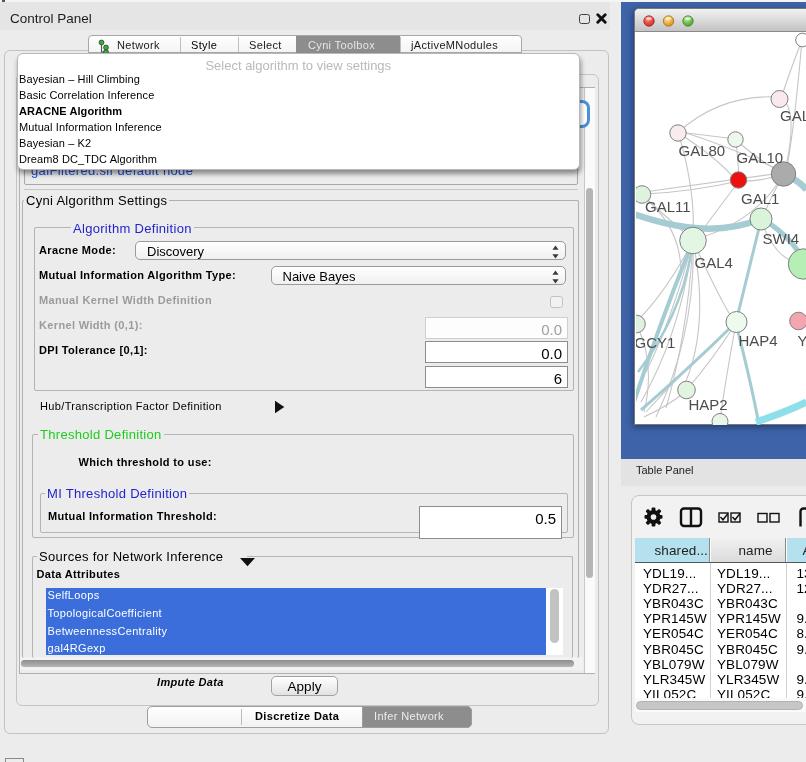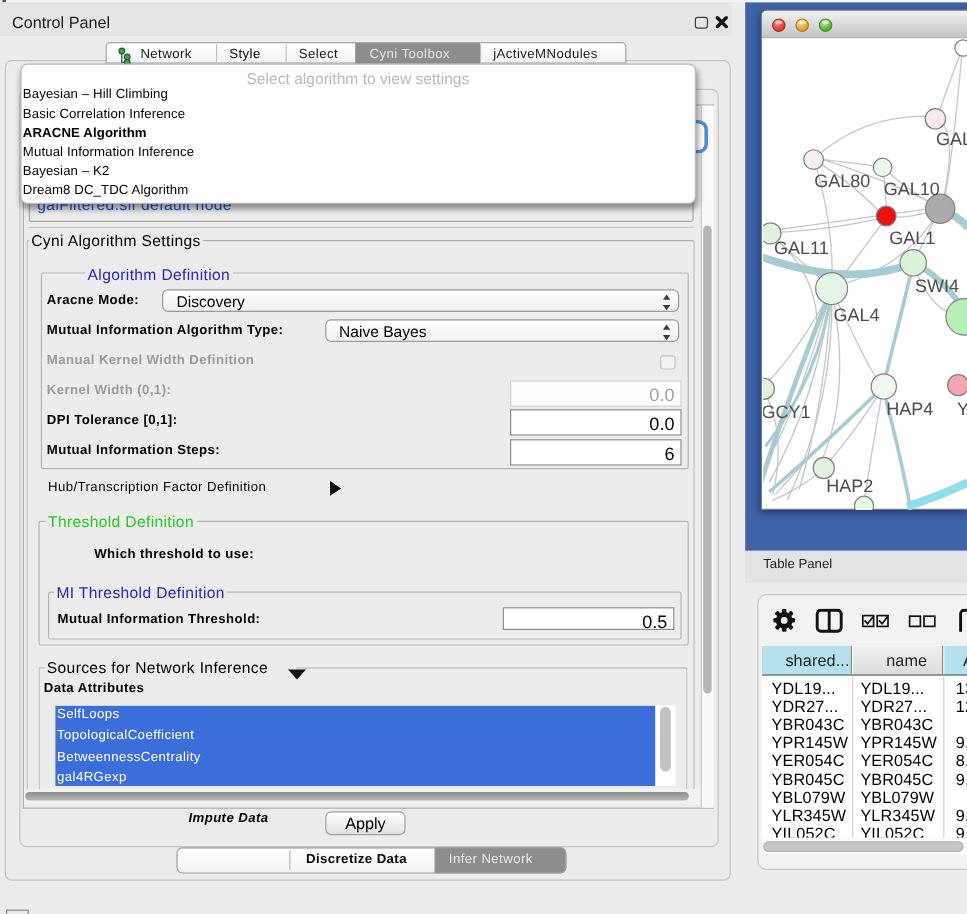--- a/index.html
+++ b/index.html
@@ -100,40 +100,39 @@
   <div class="lbl b" style="left:39px;top:319px;color:#9b9b9b;">Kernel Width (0,1):</div>
   <div class="field" style="left:424.5px;top:316.5px;width:143.5px;height:22px;background:#fdfdfd;border:1px solid #cfcfcf;color:#a0a0a0;">
       <span class="fv">0.0</span>
     </div>
 
   <div class="lbl b" style="left:39px;top:344px;">DPI Tolerance [0,1]:</div>
   <div class="field" style="left:424.5px;top:340.5px;width:143.5px;height:22.5px;">
       <span class="fv">0.0</span>
     </div>
 
-  <div class="lbl b" style="left:39px;top:369px;">Mutual Information Steps:</div>
   <div class="field" style="left:424.5px;top:365.5px;width:143.5px;height:22.5px;">
       <span class="fv">6</span>
     </div>
 
   <div class="lbl" style="left:40px;top:400px;">Hub/Transcription Factor Definition</div>
   <svg class="abs" style="left:273.5px;top:400px;" width="11" height="14" viewBox="0 0 11 14">
       <path d="M1 0.8 L10.3 7 L1 13.2 Z" fill="#111"></path>
     </svg>
 
   <div class="group" style="left:32px;top:433.5px;width:541.5px;height:104px;"></div>
   <div class="gtitle" style="left:38px;top:426.5px;color:#1ecc1e;">Threshold Definition</div>
 
   <div class="lbl b" style="left:78.5px;top:456px;">Which threshold to use:</div>
 
   <div class="group" style="left:40px;top:492.5px;width:527.5px;height:40px;"></div>
   <div class="gtitle" style="left:45px;top:485.5px;color:#2424cd;">MI Threshold Definition</div>
 
   <div class="lbl b" style="left:48px;top:510px;">Mutual Information Threshold:</div>
-  <div class="field" style="left:418.5px;top:506px;width:143.5px;height:19px;">
+  <div class="field" style="left:418.5px;top:506px;width:143.5px;height:33px;">
       <span class="fv">0.5</span>
     </div>
 
   <div class="abs" style="left:32px;top:555.5px;width:540.5px;height:102px;border:1px solid #b4b4b4;border-bottom:none;border-radius:2px;"></div>
   <div class="gtitle" style="left:37px;top:549px;color:#000;padding-right:24px;">Sources for Network Inference</div>
   <svg class="abs" style="left:239px;top:556.5px;" width="17" height="10" viewBox="0 0 17 10">
       <path d="M1 1 L16 1 L8.5 9.2 Z" fill="#111"></path>
     </svg>
 
   <div class="lbl b" style="left:36.5px;top:568px;">Data Attributes</div>

